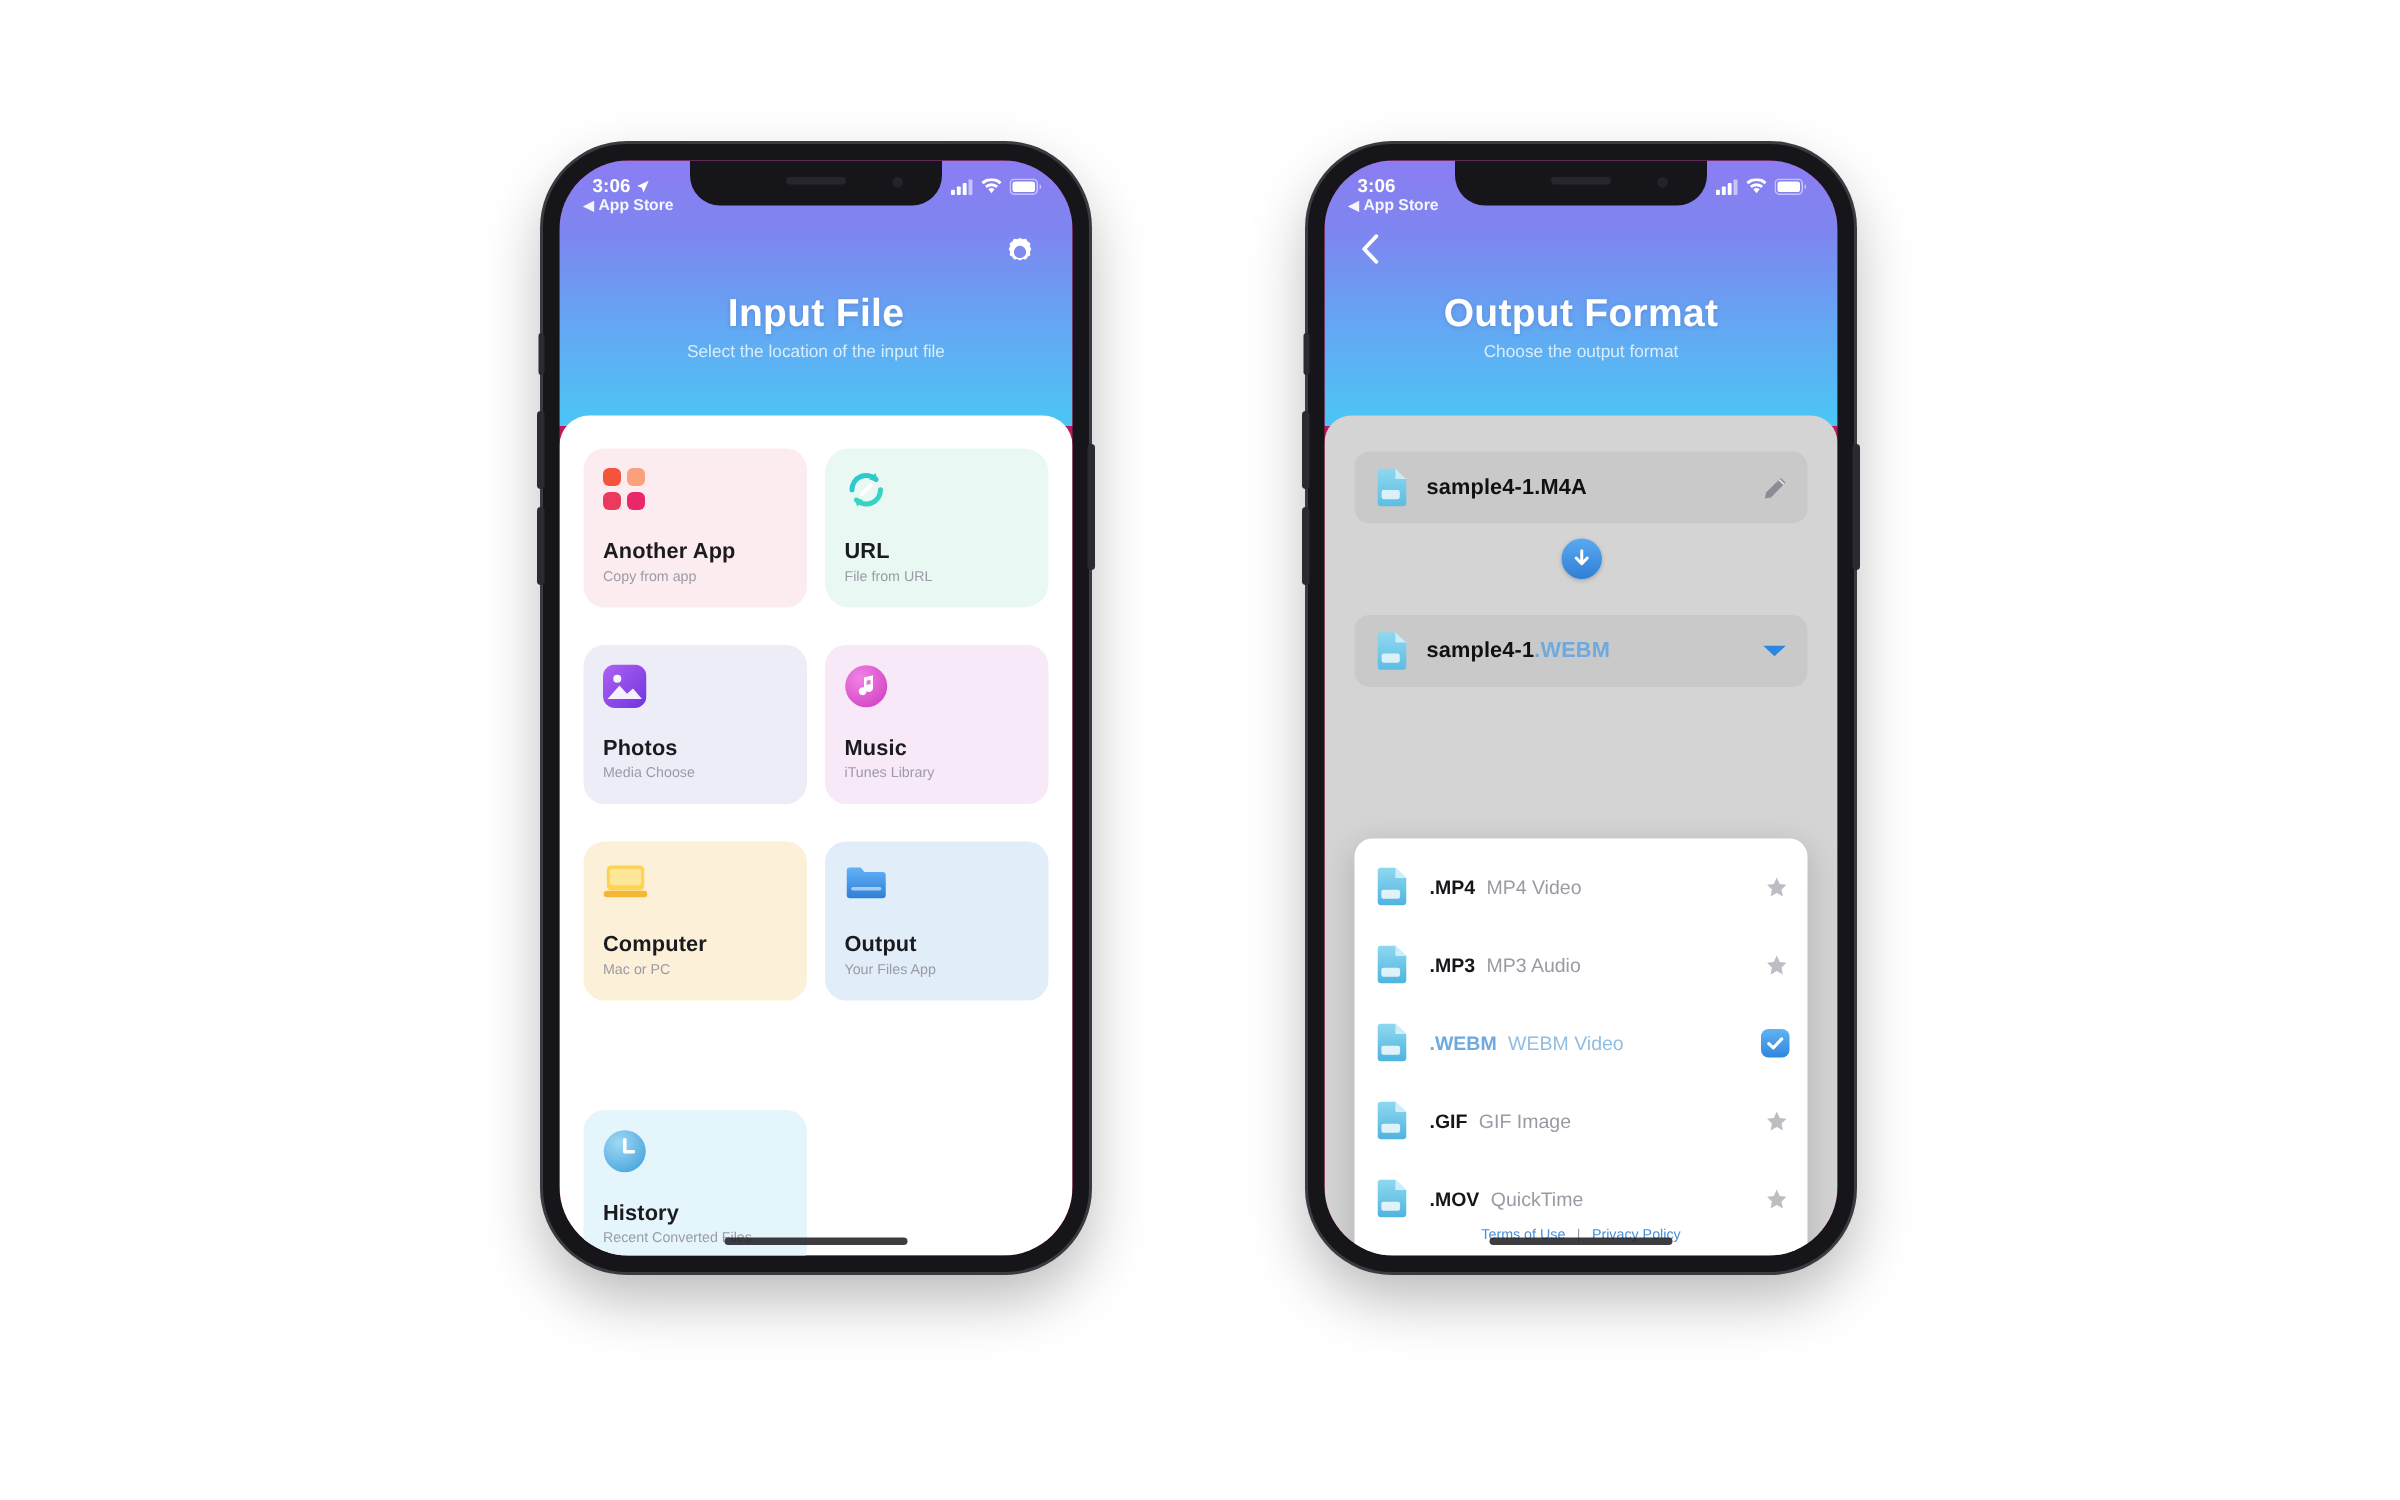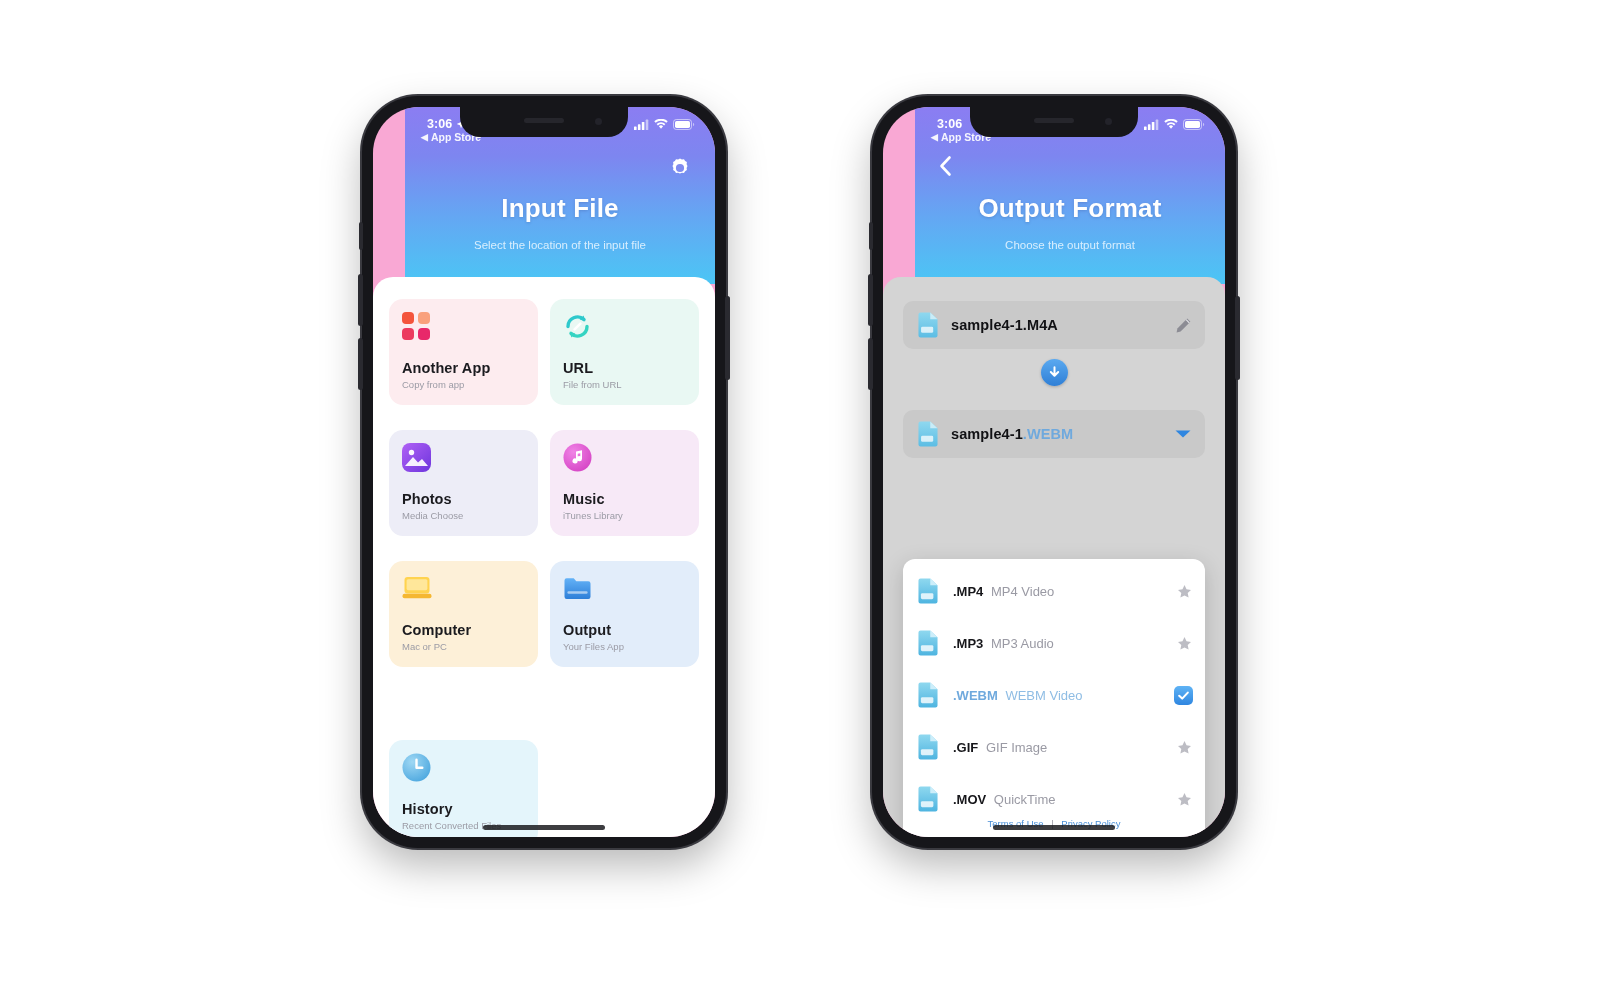--- a/index.html
+++ b/index.html
@@ -21,22 +21,21 @@
     padding: 11px;
   }
   .phone.left  { left: 362px; top: 96px; }
   .phone.right { left: 872px; top: 96px; }
 
   .screen {
     position: relative;
     width: 100%; height: 100%;
     border-radius: 46px;
     overflow: hidden;
-    background: #f9a8d4;
-    padding-left: 32px;
+    background: #be185d;
   }
 
   
   .btn-side { position:absolute; background:#2a2a30; border-radius:3px; }
   .phone.left  .b-sil { left:-3px; top:126px; width:4px; height:28px; }
   .phone.left  .b-up  { left:-4px; top:178px; width:5px; height:52px; }
   .phone.left  .b-dn  { left:-4px; top:242px; width:5px; height:52px; }
   .phone.left  .b-pw  { right:-4px; top:200px; width:5px; height:84px; }
   .phone.right .b-sil { left:-3px; top:126px; width:4px; height:28px; }
   .phone.right .b-up  { left:-4px; top:178px; width:5px; height:52px; }
@@ -90,21 +89,21 @@
   .hdr-icon-btn.gear { right: 20px; }
   .hdr-icon-btn.back { left: 16px; top: 44px; }
 
   .hdr-title {
     position:absolute; left:0; right:0; top:86px;
     text-align:center;
     font-size:26px; font-weight:700; letter-spacing:.2px;
     text-shadow: 0 1px 3px rgba(40,50,110,.22);
   }
   .hdr-sub {
-    position:absolute; left:0; right:0; top:132px;
+    position:absolute; left:0; right:0; top:122px;
     text-align:center;
     font-size:11.5px; font-weight:400; opacity:.88;
     color:#eaf6ff;
   }
 
   
   .sheet {
     position:absolute; left:0; right:0; top:170px; bottom:0;
     background:#fff;
     border-top-left-radius:20px; border-top-right-radius:20px;
@@ -121,21 +120,21 @@
     padding: 13px 13px 15px 13px;
     min-height: 104px;
     display:flex; flex-direction:column;
     cursor:pointer;
   }
   .card .c-ico { width:30px; height:30px; margin-bottom:18px; }
   .card .c-title { font-size:14.5px; font-weight:700; color:#1b1b1f; letter-spacing:.1px;}
   .card .c-sub { font-size:9.5px; margin-top:3px; color:#9b9ba5; font-weight:400; }
 
   .c-pink   { background:#fdecef; }
-  .c-mint   { background:#e9f8f3; }
+  .c-mint   { background:#e9f8f3;border-radius:16px; }
   .c-lav    { background:#ededf7; }
   .c-plum   { background:#f7e9f7; }
   .c-cream  { background:#fdf0d8; }
   .c-ice    { background:#e2edfa; }
   .c-sky    { background:#e4f5fb;margin-top:48px; }
 
   
   .ico-grid { display:grid; grid-template-columns:1fr 1fr; gap:4px; width:28px; height:28px; }
   .ico-grid i { display:block; border-radius:4px; }
 

